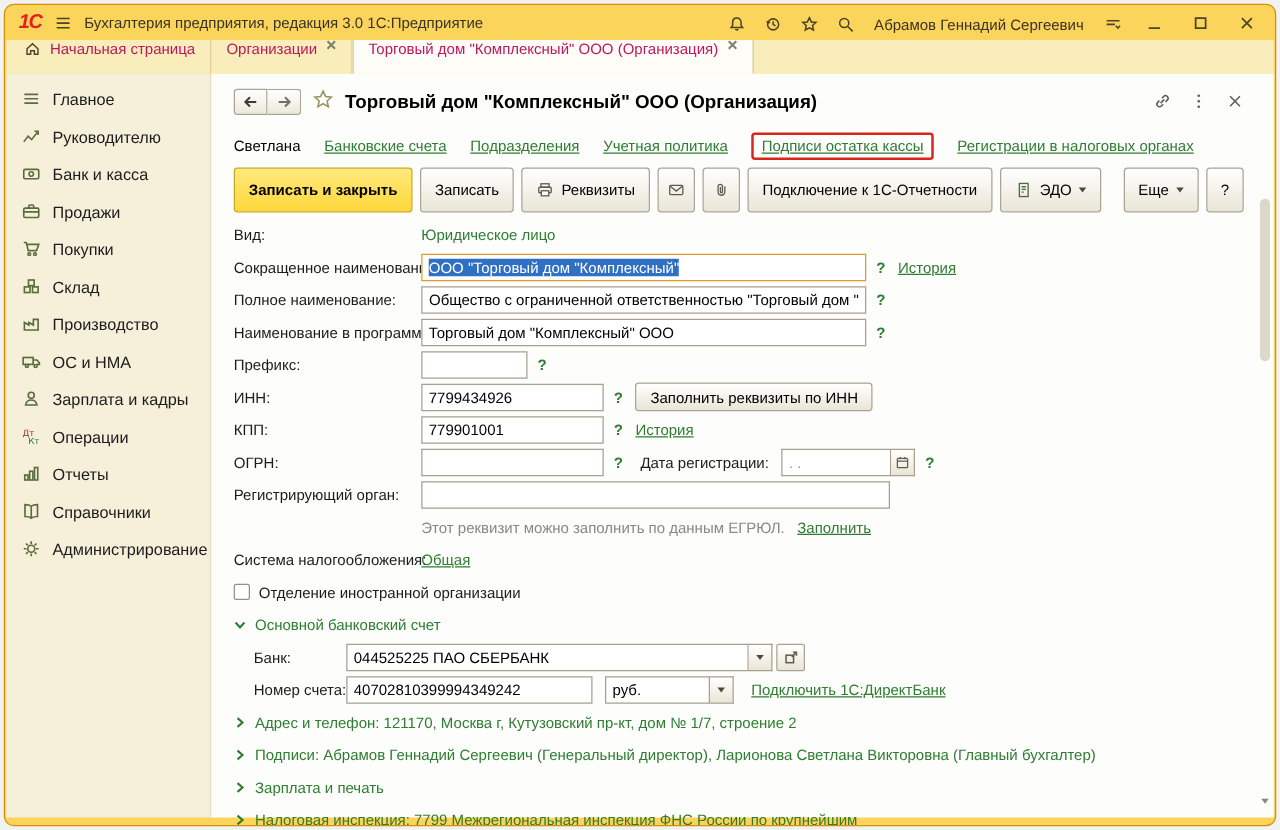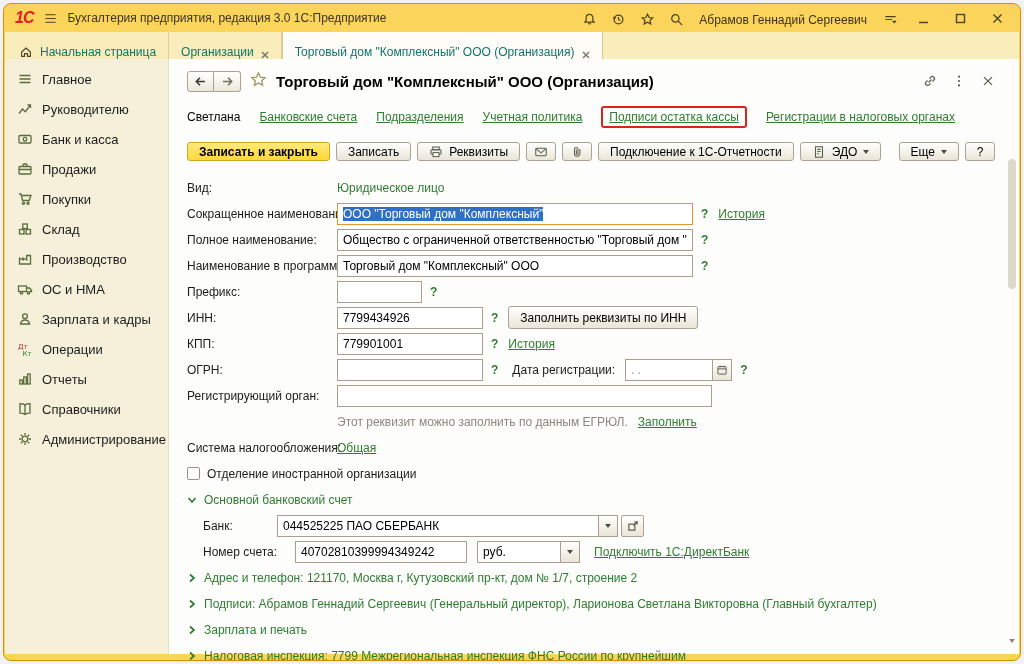--- a/index.html
+++ b/index.html
@@ -17,21 +17,21 @@
   .logo{color:#e31e24;font-weight:bold;font-style:italic;font-size:16px;letter-spacing:-1px;}
   .apptitle{color:#3b3322;}
   .tb-right{margin-left:auto;display:flex;align-items:flex-end;gap:13px;}
   .tb-ic{width:16px;height:16px;display:inline-flex;align-items:center;justify-content:center;cursor:pointer;}
   .tb-ic svg{width:15px;height:15px;stroke:var(--icon);fill:none;stroke-width:1.3;}
   .user{color:#3b3322;cursor:pointer;margin:0 2px;}
   .winbtn{width:24px;height:18px;display:inline-flex;align-items:center;justify-content:center;cursor:pointer;}
   .winbtn svg{width:11px;height:11px;stroke:var(--icon);fill:none;stroke-width:1.4;}
   
   .tabbar{height:27px;flex:0 0 27px;background:var(--tabbar);display:flex;align-items:stretch;padding-left:2px;}
-  .tab{display:flex;align-items:flex-end;gap:7px;padding:0 12px;border-right:1px solid #e0cf95;cursor:pointer;color:#0f766e;white-space:nowrap;}
+  .tab{display:flex;align-items:flex-start;gap:7px;padding:0 12px;border-right:1px solid #e0cf95;cursor:pointer;color:#be185d;white-space:nowrap;}
   .tab svg{width:14px;height:14px;stroke:var(--icon);fill:none;stroke-width:1.3;}
   .tab.active{background:#fdfcf6;border-left:1px solid #d9c88e;border-right:1px solid #d9c88e;}
   .tclose{display:inline-flex;cursor:pointer;}
   .tclose svg{width:8px;height:8px;stroke:#7d7d6d;stroke-width:1.6;}
   
   .main{flex:1;display:flex;min-height:0;}
   .sidebar{width:164px;flex:0 0 164px;background:var(--sidebar);padding-top:5px;border-right:1px solid #e7dfc2;}
   .side-item{display:flex;align-items:center;gap:9px;height:30px;padding:0 6px 0 12px;font-size:13px;cursor:pointer;white-space:nowrap;}
   .side-item svg{width:16px;height:16px;flex:0 0 16px;stroke:var(--sideicon);fill:none;stroke-width:1.3;}
   .content{flex:1;background:#fdfdfb;position:relative;padding:7px 24px 0 18px;min-width:0;}
@@ -48,41 +48,41 @@
   .head-right{margin-left:auto;display:flex;align-items:center;gap:15px;}
   .head-right .hic{cursor:pointer;display:inline-flex;}
   .head-right svg{width:14px;height:14px;stroke:#5c5c50;fill:none;stroke-width:1.4;}
   
   .navlinks{display:flex;align-items:center;gap:19px;margin-top:9px;height:24px;white-space:nowrap;}
   .navlinks .current{color:#000;cursor:pointer;}
   .link{color:var(--green);text-decoration:underline;cursor:pointer;}
   .redbox{border:2px solid var(--red);border-radius:3px;padding:2px 6px;display:inline-flex;}
   
   .toolbar{display:flex;align-items:center;gap:6px;margin-top:9px;height:27px;}
-  .btn{height:19px;padding:0 11px;border:1px solid var(--btnborder);border-radius:3px;
+  .btn{height:36px;padding:0 11px;border:1px solid var(--btnborder);border-radius:3px;
     background:linear-gradient(#fffffe,#e9e5d7);display:inline-flex;align-items:center;gap:6px;
     font-size:12px;color:#000;cursor:pointer;white-space:nowrap;}
   .btn svg{width:14px;height:14px;stroke:#5d5d4d;fill:none;stroke-width:1.2;}
   .btn-primary{background:linear-gradient(#ffe97e,#fed73a);border-color:#cfa61f;font-weight:bold;}
   .btn-ic{width:30px;padding:0;justify-content:center;}
   .caret{width:0;height:0;border-left:3.5px solid transparent;border-right:3.5px solid transparent;border-top:4px solid #4a4a3a;}
   .spacer{margin-left:auto;}
   
   .form{margin-top:11px;}
   .frow{display:flex;align-items:center;height:23px;margin-bottom:3px;white-space:nowrap;}
   .flabel{width:150px;flex:0 0 150px;}
   .inp{height:22px;border:1px solid var(--inpborder);padding:0 5px;font-size:12px;
     font-family:inherit;color:#000;background:#fff;}
   .inp::placeholder{color:#98948a;}
   .inp.focused{border-color:#de9b2d;display:flex;align-items:center;overflow:hidden;}
   .sel{background:#2f6fc4;color:#fff;}
   .q{color:var(--green);font-weight:bold;margin-left:8px;cursor:pointer;}
   .ml10{margin-left:10px;} .ml14{margin-left:14px;}
   .w356{width:356px;} .w146{width:146px;} .w85{width:85px;} .w375{width:375px;}
-  .w322{width:322px;} .w172{width:172px;margin-left:18px;} .w84{width:84px;} .w88{width:88px;}
+  .w322{width:322px;} .w172{width:197px;} .w84{width:84px;} .w88{width:88px;}
   .grp{display:flex;align-items:stretch;}
   .grpbtn{width:19px;border:1px solid var(--inpborder);border-left:none;background:linear-gradient(#fffffe,#e9e5d7);
     display:flex;align-items:center;justify-content:center;cursor:pointer;}
   .sqbtn{width:23px;height:22px;border:1px solid var(--btnborder);border-radius:2px;margin-left:3px;
     background:linear-gradient(#fffffe,#e9e5d7);display:flex;align-items:center;justify-content:center;cursor:pointer;}
   .sqbtn svg{width:12px;height:12px;stroke:#5d5d4d;fill:none;stroke-width:1.3;}
   .hint{color:#8c8880;margin-left:150px;}
   .checkbox{width:13px;height:13px;border:1px solid #97927f;border-radius:2px;background:#fff;margin-right:7px;cursor:pointer;flex:0 0 13px;}
   .sect{color:var(--green);display:flex;align-items:center;gap:7px;cursor:pointer;}
   .sect svg{width:10px;height:10px;stroke:var(--green);fill:none;stroke-width:1.7;}

